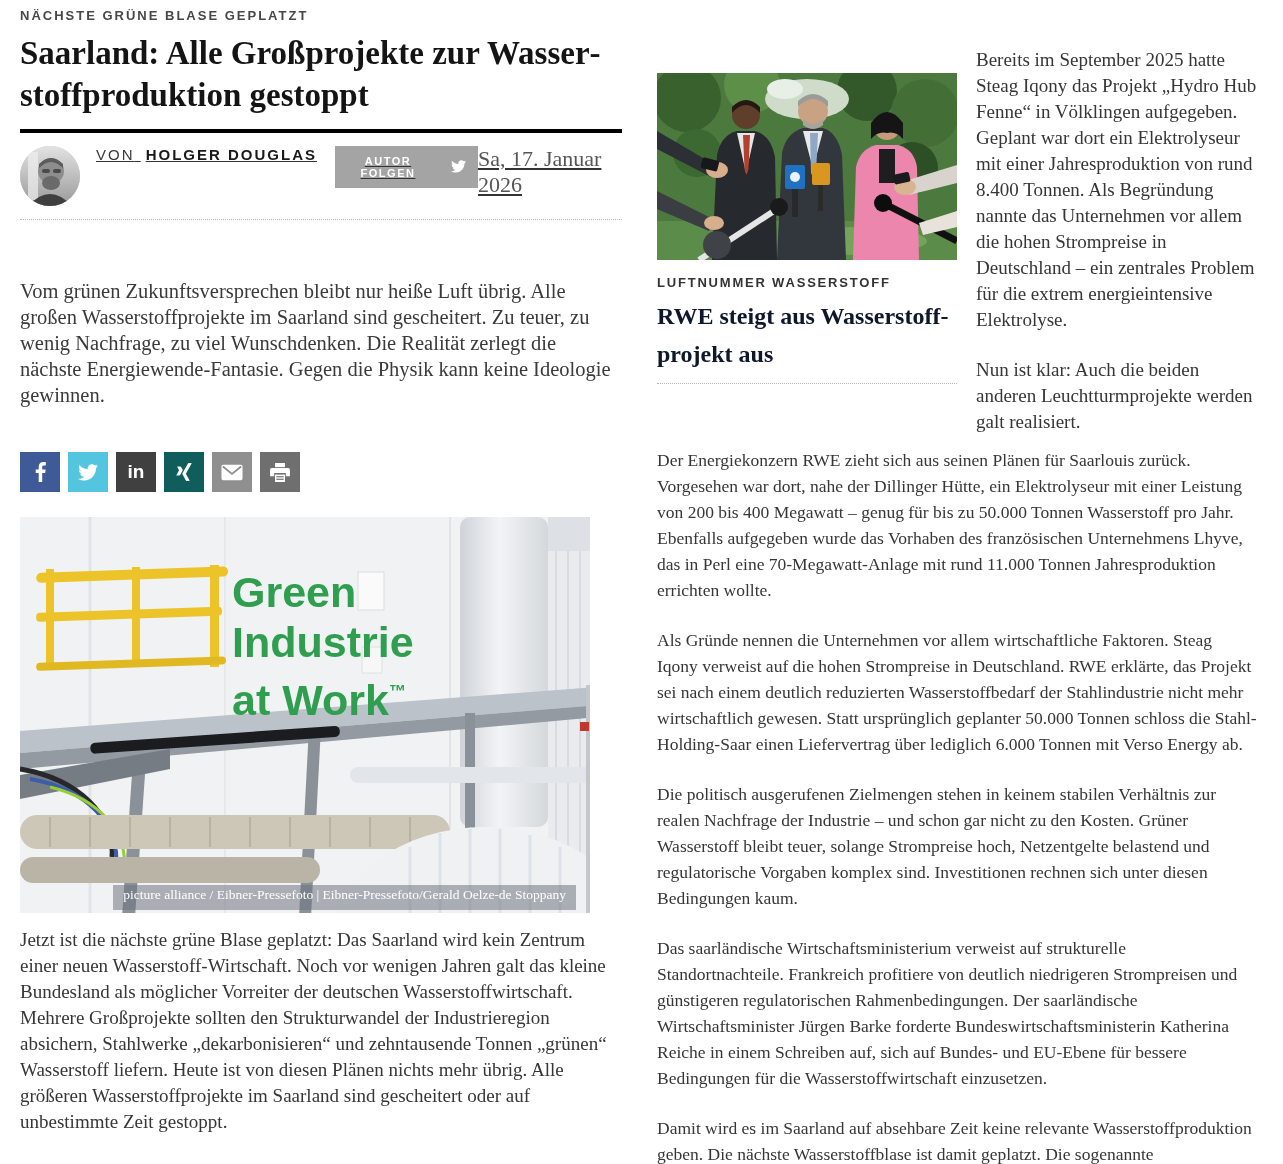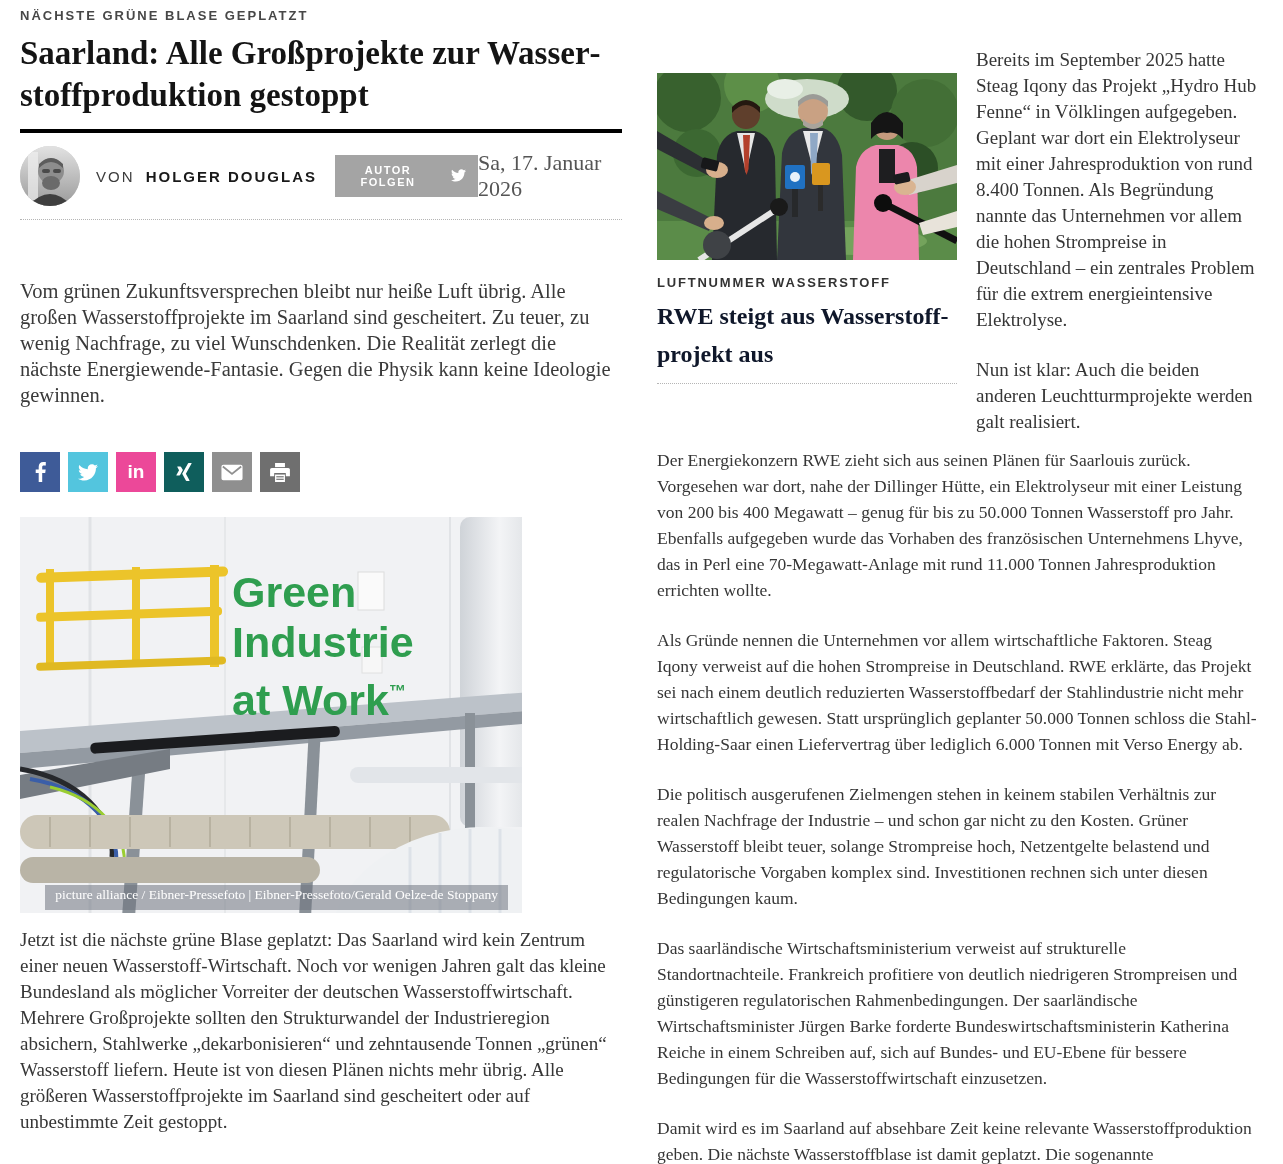--- a/index.html
+++ b/index.html
@@ -7,37 +7,37 @@
   body { font-family:"Liberation Serif", serif; color:#333; }
   .page { position:relative; width:1283px; height:1164px;border-radius:30px; }
 
   
   .col-left { position:absolute; left:20px; top:8px; width:602px; }
   .kicker { font-family:"Liberation Sans", sans-serif; font-weight:bold; font-size:13px;
             letter-spacing:2px; color:#474747; }
   .headline { font-family:"Liberation Serif", serif; font-weight:bold; font-size:33px;
               line-height:42px; color:#141414; margin-top:9px; hyphens:manual; }
   .title-rule { height:4px; background:#000; margin-top:13px; }
-  .author-row { display:flex; align-items:center; margin-top:13px; height:60px; }
+  .author-row { display:flex; align-items:flex-start; margin-top:13px; height:60px;text-decoration:underline; }
   .avatar { width:60px; height:60px; border-radius:50%; overflow:hidden; flex:0 0 60px; background:#cfcfcf; }
   .byline { font-family:"Liberation Sans", sans-serif; font-size:15px; letter-spacing:2px;
             margin-left:16px; color:#3c3c3c; white-space:nowrap; }
   .byline b { color:#191919; margin-left:5px; }
   .follow-btn { margin-left:18px; background:#a4a4a4; color:#fff; border:none; cursor:pointer;
                 font-family:"Liberation Sans", sans-serif; font-weight:bold; font-size:11px;
                 letter-spacing:1.5px; padding:9px 12px; display:flex; align-items:center; gap:22px; }
   .article-date { margin-left:auto; font-size:22px; color:#555; }
   .dotted-rule { border-bottom:1px dotted #b5b5b5; margin-top:13px; }
   .lead { margin-top:58px; font-size:20.5px; line-height:26px; color:#3a3a3a; }
   .share-row { margin-top:44px; display:flex; gap:8px; }
   .share-btn { width:40px; height:40px; border:none; cursor:pointer; display:flex;
                align-items:center; justify-content:center; color:#fff; }
   .share-btn svg { display:block; }
   .in-glyph { font-family:"Liberation Sans", sans-serif; font-weight:bold; font-size:19px; color:#fff; }
-  .figure { position:relative; margin-top:25px; width:502px; height:396px; overflow:hidden; background:#eef0f2; }
+  .figure { position:relative; margin-top:25px; width:570px; height:396px; overflow:hidden; background:#eef0f2; }
   .figure svg { display:block; }
   .green-overlay { position:absolute; left:212px; top:50px; font-family:"Liberation Sans", sans-serif;
                    font-weight:bold; font-size:43px; line-height:50px; color:#2f9e4f; }
   .green-overlay .tm { font-size:17px; vertical-align:18px; letter-spacing:0; }
   .figure-caption { position:absolute; right:14px; bottom:3px; background:rgba(112,117,127,.55);
                     color:#fff; font-size:13.5px; padding:2px 10px 7px; white-space:nowrap; }
   .body-copy { margin-top:14px; font-size:19px; line-height:26px; color:#363636; }
   .body-copy p + p { margin-top:24px; }
 
   
@@ -111,21 +111,21 @@
             </svg>
         </span>
       </button>
       <button class="share-btn" style="background: rgb(83, 197, 222);">
         <span>
           <svg width="20" height="17" viewBox="0 0 24 20" fill="#fff">
               <path d="M24 2.3c-.9.4-1.8.7-2.8.8 1-.6 1.8-1.6 2.2-2.7-1 .6-2 1-3.1 1.2C19.3.6 18 0 16.6 0c-2.7 0-4.9 2.2-4.9 4.9 0 .4 0 .8.1 1.1C7.7 5.8 4.1 3.8 1.7.9 1.2 1.6 1 2.5 1 3.4c0 1.7.9 3.2 2.2 4.1-.8 0-1.6-.2-2.2-.6v.1c0 2.4 1.7 4.4 3.9 4.8-.4.1-.8.2-1.3.2-.3 0-.6 0-.9-.1.6 2 2.4 3.4 4.6 3.4-1.7 1.3-3.8 2.1-6.1 2.1H0c2.2 1.4 4.8 2.2 7.5 2.2 9.1 0 14-7.5 14-14v-.6c1-.7 1.8-1.6 2.5-2.7z"></path>
             </svg>
         </span>
       </button>
-      <button class="share-btn" style="background: #ec4899;">
+      <button class="share-btn" style="background: #404040;">
         <span class="in-glyph">in</span>
       </button>
       <button class="share-btn" style="background: rgb(15, 94, 92);">
         <span>
           <svg width="18" height="20" viewBox="0 0 24 24" fill="#fff">
               <path d="M18.2 0c-.5 0-.7.3-.9.7l-7.7 13.6 4.9 9c.2.3.4.7 1 .7h3.4c.2 0 .4-.1.5-.2.1-.2.1-.4 0-.5l-4.9-8.9v-.1L22.1.8c.1-.2.1-.4 0-.6-.1-.1-.2-.2-.4-.2h-3.5zM3.6 4.7c-.2 0-.4.1-.5.2-.1.2-.1.4 0 .5l2.3 4.1v.1L1.9 16c-.1.2-.1.4 0 .5.1.1.2.2.4.2h3.5c.5 0 .8-.3 1-.7l3.7-6.6L8.1 5.3c-.2-.3-.4-.7-1-.7H3.6z"></path>
             </svg>
         </span>
       </button>
       <button class="share-btn" style="background: rgb(143, 143, 143);">

